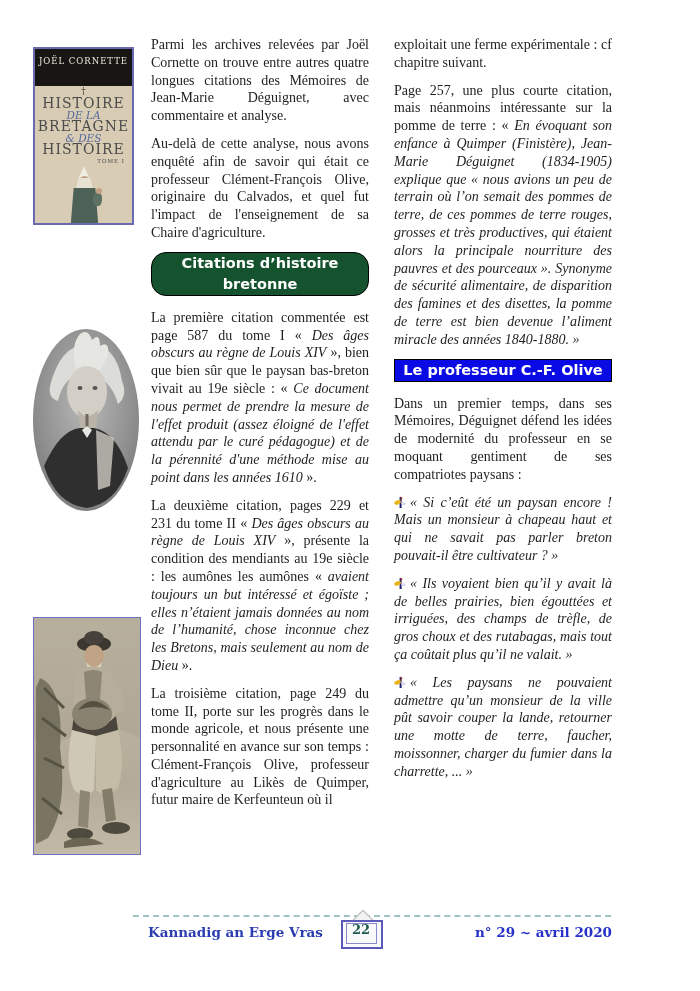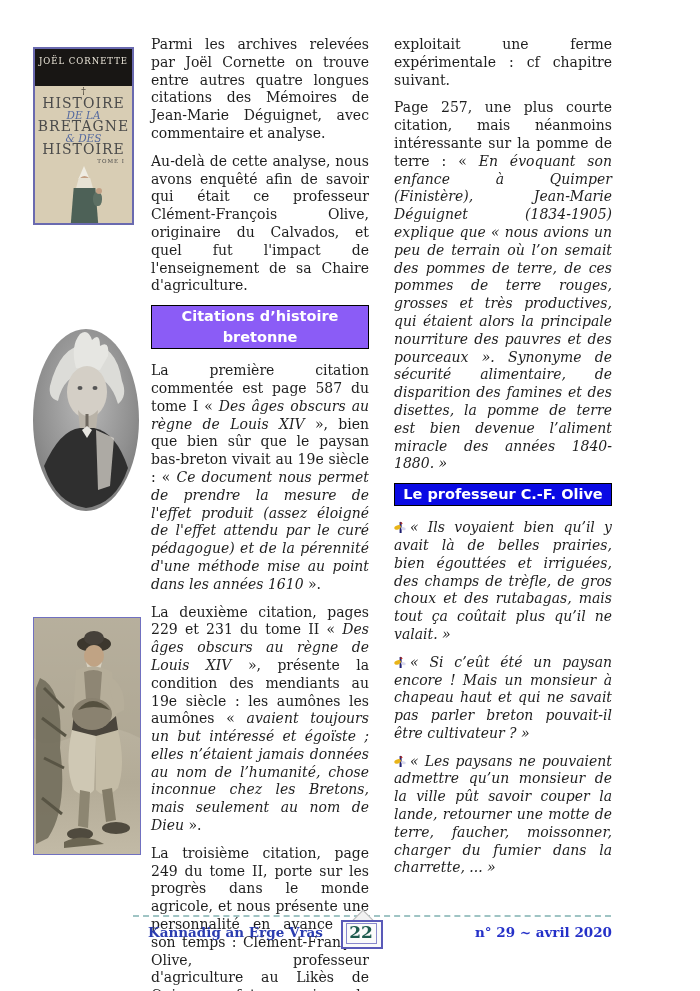--- a/index.html
+++ b/index.html
@@ -22,41 +22,41 @@
   .statue-veil{position:absolute;left:40px;top:12px;width:19px;height:14px;background:#e7e2d4;
                clip-path:polygon(0 100%,20% 0,80% 0,100% 100%);}
   .statue-robe{position:absolute;left:34px;top:22px;width:31px;height:58px;background:#4d6157;
                clip-path:polygon(15% 0,85% 0,100% 100%,0 100%);}
   .statue-child{position:absolute;left:58px;top:26px;width:9px;height:14px;border-radius:45%;background:#5d7064;}
   .statue-child-head{position:absolute;left:61px;top:22px;width:6px;height:6px;border-radius:50%;background:#c3a084;}
   
   .col{position:absolute;top:36px;width:218px;}
   .col1{left:151px;}
   .col2{left:394px;}
-  .col p{margin:0 0 10px;text-align:justify;font-size:14px;line-height:17.8px;color:#1e1e1e;}
+  .col p{margin:0 0 10px;text-align:justify;font-size:14px;line-height:17.8px;color:#1e1e1e;font-family:Liberation Serif, serif;}
   .col em{font-style:italic;}
   .banner{background:#0a0ae4;border:1px solid #000;color:#ffffff;text-align:center;
           font-family:"DejaVu Sans", sans-serif;font-weight:bold;font-size:14.5px;
           line-height:21px;margin:5px 0 13px;}
   .bullet{position:relative;padding-left:0;}
   .fleur{display:inline-block;width:13px;height:13px;vertical-align:-2px;margin-right:3px;}
   
   .portrait1{position:absolute;left:30px;top:326px;width:112px;height:188px;}
   .portrait2{position:absolute;left:33px;top:617px;width:108px;height:238px;
              border:1px solid #7070c0;box-sizing:border-box;}
   
   .rule{position:absolute;left:133px;top:915px;width:478px;border-top:2px dashed #9fc4c4;}
   .footer-left{position:absolute;left:148px;top:924px;font-weight:bold;font-size:13.5px;}
   .footer-right{position:absolute;left:470px;top:924px;width:142px;text-align:right;font-weight:bold;font-size:13.5px;}
   .ornament{position:absolute;left:338px;top:918px;width:46px;height:32px;}
   .orn-diamond{position:absolute;left:12px;top:-3px;width:24px;height:24px;border:1px solid #b9b9b9;
                transform:rotate(45deg);background:#f2f2f2;}
   .orn-rect1{position:absolute;left:3px;top:2px;width:38px;height:25px;border:2px solid #5a5ab8;background:#fafafa;}
   .orn-rect2{position:absolute;left:8px;top:5px;width:29px;height:19px;border:1px solid #8888cc;}
-  .orn-num{position:absolute;left:0;top:4px;width:46px;text-align:center;font-weight:bold;font-size:17px;}
+  .orn-num{position:absolute;left:0;top:4px;width:46px;text-align:center;font-weight:bold;font-size:13px;}
 </style>
 </head>
 <body>
 
 <div class="page">
 
   <div class="cover">
     <div class="cover-band">JOËL CORNETTE</div>
     <div class="cover-mark">†</div>
     <div class="cover-title">
@@ -130,45 +130,46 @@
       <ellipse cx="46" cy="216" rx="13" ry="6" fill="#4f4a3e"></ellipse>
       <ellipse cx="82" cy="210" rx="14" ry="6" fill="#4f4a3e"></ellipse>
       <path d="M78 60 Q92 70 90 92 L82 96 Q78 80 74 64 Z" fill="#b6ae9a"></path>
       <path d="M30 224 Q50 214 70 226 L30 230 Z" fill="#6b6552"></path>
     </svg>
   </div>
 
   <div class="col col1">
     <p>Parmi les archives relevées par Joël Cornette on trouve entre autres quatre longues citations des Mémoires de Jean-Marie Déguignet, avec commentaire et analyse.</p>
     <p>Au-delà de cette analyse, nous avons enquêté afin de savoir qui était ce professeur Clément-François Olive, originaire du Calvados, et quel fut l'impact de l'enseignement de sa Chaire d'agriculture.</p>
-    <div class="banner" style="background: #8b5cf6;">Citations d’histoire bretonne</div>
+    <div class="banner" style="background: #14532d; border-radius: 15px;">Citations d’histoire bretonne</div>
     <p><span>La première citation commentée est page 587 du tome I « </span><em>Des âges obscurs au règne de Louis XIV</em><span> », bien que bien sûr que le paysan bas-breton vivait au 19e siècle : « </span><em>Ce document nous permet de prendre la mesure de l'effet produit (assez éloigné de l'effet attendu par le curé pédagogue) et de la pérennité d'une méthode mise au point dans les années 1610</em><span> ».</span></p>
     <p><span>La deuxième citation, pages 229 et 231 du tome II « </span><em>Des âges obscurs au règne de Louis XIV</em><span> », présente la condition des mendiants au 19e siècle : les aumônes les aumônes « </span><em>avaient toujours un but intéressé et égoïste ; elles n’étaient jamais données au nom de l’humanité, chose inconnue chez les Bretons, mais seulement au nom de Dieu</em><span> ».</span></p>
     <p>La troisième citation, page 249 du tome II, porte sur les progrès dans le monde agricole, et nous présente une personnalité en avance sur son temps : Clément-François Olive, professeur d'agriculture au Likès de Quimper, futur maire de Kerfeunteun où il</p>
   </div>
 
   <div class="col col2">
     <p>exploitait une ferme expérimentale : cf chapitre suivant.</p>
     <p><span>Page 257, une plus courte citation, mais néanmoins intéressante sur la pomme de terre : « </span><em>En évoquant son enfance à Quimper (Finistère), Jean-Marie Déguignet (1834-1905) explique que « nous avions un peu de terrain où l’on semait des pommes de terre, de ces pommes de terre rouges, grosses et très productives, qui étaient alors la principale nourriture des pauvres et des pourceaux ». Synonyme de sécurité alimentaire, de disparition des famines et des disettes, la pomme de terre est bien devenue l’aliment miracle des années 1840-1880. »</em></p>
     <div class="banner" style="background: rgb(10, 10, 228);">Le professeur C.-F. Olive</div>
+    <p>Dans un premier temps, dans ses Mémoires, Déguignet défend les idées de modernité du professeur en se moquant gentiment de ses compatriotes paysans :</p>
+    <p class="bullet">
+      <span class="fleur"><svg width="13" height="13" viewBox="0 0 13 13">
+            <rect x="5.6" y="1" width="2" height="11" fill="#1c1c6e"></rect>
+            <ellipse cx="3.6" cy="6.4" rx="3.4" ry="2.1" fill="#e8b419" transform="rotate(-18 3.6 6.4)"></ellipse>
+            <path d="M6.6 0.4 L8.8 2.4 L6.6 3.4 Z" fill="#c03020"></path>
+            <ellipse cx="9.4" cy="7.6" rx="2.4" ry="1.5" fill="#d8d8ee" transform="rotate(16 9.4 7.6)"></ellipse>
+          </svg></span><em>« Si c’eût été un paysan encore ! Mais un monsieur à chapeau haut et qui ne savait pas parler breton pouvait-il être cultivateur ? »</em>
+    </p>
     <p class="bullet">
       <span class="fleur"><svg width="13" height="13" viewBox="0 0 13 13">
             <rect x="5.6" y="1" width="2" height="11" fill="#1c1c6e"></rect>
             <ellipse cx="3.6" cy="6.4" rx="3.4" ry="2.1" fill="#e8b419" transform="rotate(-18 3.6 6.4)"></ellipse>
             <path d="M6.6 0.4 L8.8 2.4 L6.6 3.4 Z" fill="#c03020"></path>
             <ellipse cx="9.4" cy="7.6" rx="2.4" ry="1.5" fill="#d8d8ee" transform="rotate(16 9.4 7.6)"></ellipse>
           </svg></span><em>« Ils voyaient bien qu’il y avait là de belles prairies, bien égouttées et irriguées, des champs de trèfle, de gros choux et des rutabagas, mais tout ça coûtait plus qu’il ne valait. »</em>
-    </p>
-    <p class="bullet">
-      <span class="fleur"><svg width="13" height="13" viewBox="0 0 13 13">
-            <rect x="5.6" y="1" width="2" height="11" fill="#1c1c6e"></rect>
-            <ellipse cx="3.6" cy="6.4" rx="3.4" ry="2.1" fill="#e8b419" transform="rotate(-18 3.6 6.4)"></ellipse>
-            <path d="M6.6 0.4 L8.8 2.4 L6.6 3.4 Z" fill="#c03020"></path>
-            <ellipse cx="9.4" cy="7.6" rx="2.4" ry="1.5" fill="#d8d8ee" transform="rotate(16 9.4 7.6)"></ellipse>
-          </svg></span><em>« Si c’eût été un paysan encore ! Mais un monsieur à chapeau haut et qui ne savait pas parler breton pouvait-il être cultivateur ? »</em>
     </p>
     <p class="bullet">
       <span class="fleur"><svg width="13" height="13" viewBox="0 0 13 13">
             <rect x="5.6" y="1" width="2" height="11" fill="#1c1c6e"></rect>
             <ellipse cx="3.6" cy="6.4" rx="3.4" ry="2.1" fill="#e8b419" transform="rotate(-18 3.6 6.4)"></ellipse>
             <path d="M6.6 0.4 L8.8 2.4 L6.6 3.4 Z" fill="#c03020"></path>
             <ellipse cx="9.4" cy="7.6" rx="2.4" ry="1.5" fill="#d8d8ee" transform="rotate(16 9.4 7.6)"></ellipse>
           </svg></span><em>« Les paysans ne pouvaient admettre qu’un monsieur de la ville pût savoir couper la lande, retourner une motte de terre, faucher, moissonner, charger du fumier dans la charrette, ... »</em>
     </p>
   </div>

